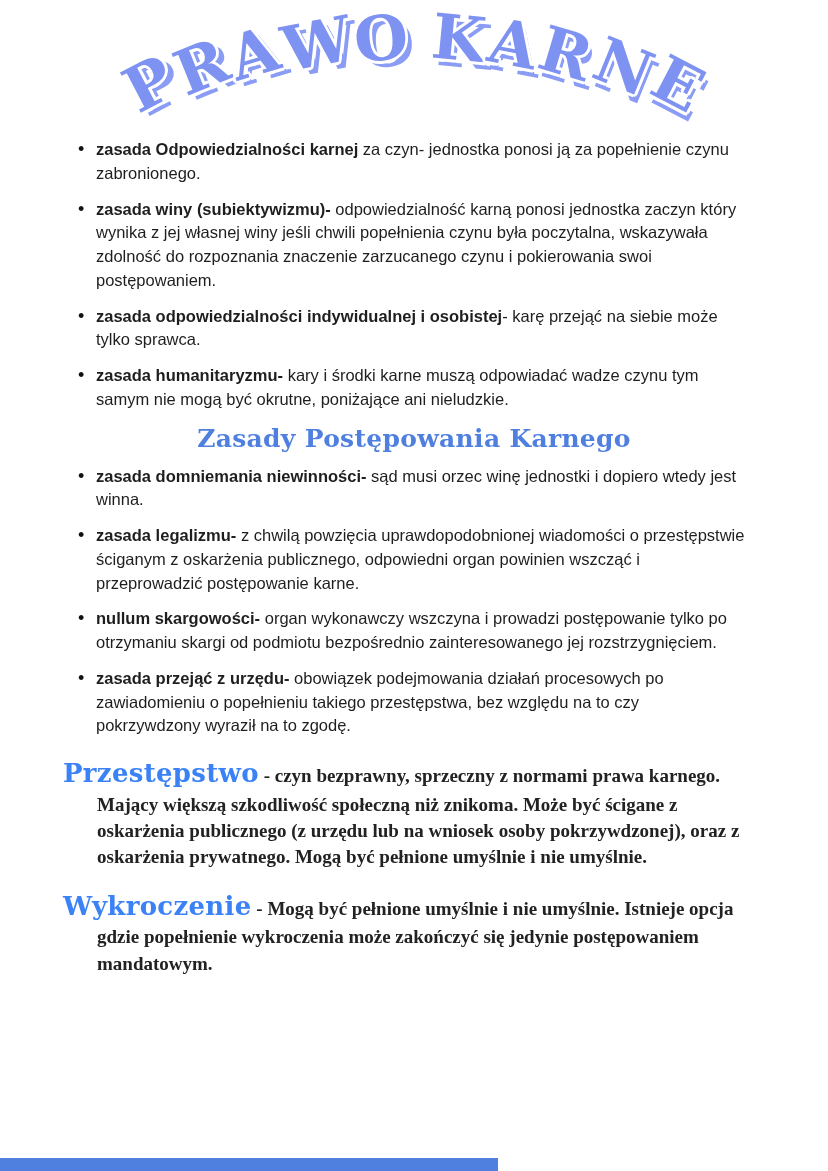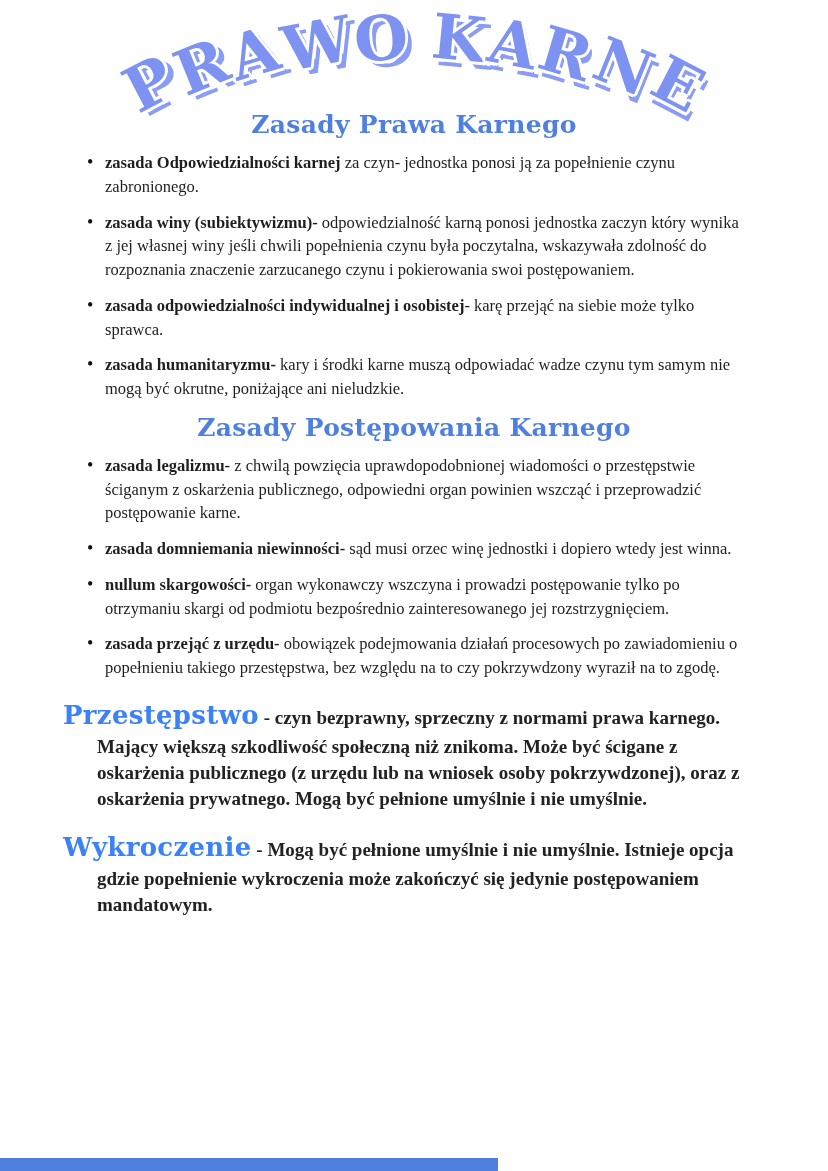--- a/index.html
+++ b/index.html
@@ -46,24 +46,23 @@
     font-size: 25px;
     color: #4f80e0;
     text-align: center;
     letter-spacing: 0.3px;
   }
   .section-heading.first { margin-top: -16px; }
   .section-heading.second { margin-top: 4px; }
 
   .bullet-list {
     list-style: none;
-    margin: 12px 0 6px 13px;
+    margin: 12px 0 6px 4px;
     padding-left: 92px;
     padding-right: 80px;
-    font-family: Liberation Serif, serif;
   }
   .bullet {
     position: relative;
     font-size: 16.5px;
     line-height: 1.44;
     margin-bottom: 12px;
   }
   .bullet::before {
     content: "\2022";
     position: absolute;
@@ -114,32 +113,31 @@
       <span class="arc-letter" style="transform: translateY(7.6px) rotate(-11deg);">W</span>
       <span class="arc-letter" style="transform: translateY(1.9px) rotate(-5.5deg);">O</span>
       <span class="arc-letter" style="transform: translateY(0px) rotate(0deg); width: 18px;"> </span>
       <span class="arc-letter" style="transform: translateY(1.9px) rotate(5.5deg);">K</span>
       <span class="arc-letter" style="transform: translateY(7.6px) rotate(11deg);">A</span>
       <span class="arc-letter" style="transform: translateY(17.1px) rotate(16.5deg);">R</span>
       <span class="arc-letter" style="transform: translateY(30.4px) rotate(22deg);">N</span>
       <span class="arc-letter" style="transform: translateY(47.5px) rotate(27.5deg);">E</span>
     </div>
 
-  <h2 class="section-heading first">Zasady Prawa Karnego</h2>
   <ul class="bullet-list">
     <li class="bullet"><span class="lead">zasada Odpowiedzialności karnej</span><span> za czyn- jednostka ponosi ją za popełnienie czynu zabronionego.</span></li>
     <li class="bullet"><span class="lead">zasada winy (subiektywizmu)-</span><span> odpowiedzialność karną ponosi jednostka zaczyn który wynika z jej własnej winy jeśli chwili popełnienia czynu była poczytalna, wskazywała zdolność do rozpoznania znaczenie zarzucanego czynu i pokierowania swoi postępowaniem.</span></li>
     <li class="bullet"><span class="lead">zasada odpowiedzialności indywidualnej i osobistej</span><span>- karę przejąć na siebie może tylko sprawca.</span></li>
     <li class="bullet"><span class="lead">zasada humanitaryzmu-</span><span> kary i środki karne muszą odpowiadać wadze czynu tym samym nie mogą być okrutne, poniżające ani nieludzkie.</span></li>
   </ul>
 
   <h2 class="section-heading second">Zasady Postępowania Karnego</h2>
   <ul class="bullet-list">
+    <li class="bullet"><span class="lead">zasada domniemania niewinności-</span><span> sąd musi orzec winę jednostki i dopiero wtedy jest winna.</span></li>
     <li class="bullet"><span class="lead">zasada legalizmu-</span><span> z chwilą powzięcia uprawdopodobnionej wiadomości o przestępstwie ściganym z oskarżenia publicznego, odpowiedni organ powinien wszcząć i przeprowadzić postępowanie karne.</span></li>
-    <li class="bullet"><span class="lead">zasada domniemania niewinności-</span><span> sąd musi orzec winę jednostki i dopiero wtedy jest winna.</span></li>
     <li class="bullet"><span class="lead">nullum skargowości-</span><span> organ wykonawczy wszczyna i prowadzi postępowanie tylko po otrzymaniu skargi od podmiotu bezpośrednio zainteresowanego jej rozstrzygnięciem.</span></li>
     <li class="bullet"><span class="lead">zasada przejąć z urzędu-</span><span> obowiązek podejmowania działań procesowych po zawiadomieniu o popełnieniu takiego przestępstwa, bez względu na to czy pokrzywdzony wyraził na to zgodę.</span></li>
   </ul>
 
   <p class="term-block"><span class="term-name">Przestępstwo</span><span class="term-def"> - czyn bezprawny, sprzeczny z normami prawa karnego. Mający większą szkodliwość społeczną niż znikoma. Może być ścigane z oskarżenia publicznego (z urzędu lub na wniosek osoby pokrzywdzonej), oraz z oskarżenia prywatnego. Mogą być pełnione umyślnie i nie umyślnie.</span></p>
 
   <p class="term-block"><span class="term-name">Wykroczenie</span><span class="term-def"> - Mogą być pełnione umyślnie i nie umyślnie. Istnieje opcja gdzie popełnienie wykroczenia może zakończyć się jedynie postępowaniem mandatowym.</span></p>
 
   <div class="footer-bar"></div>
 

